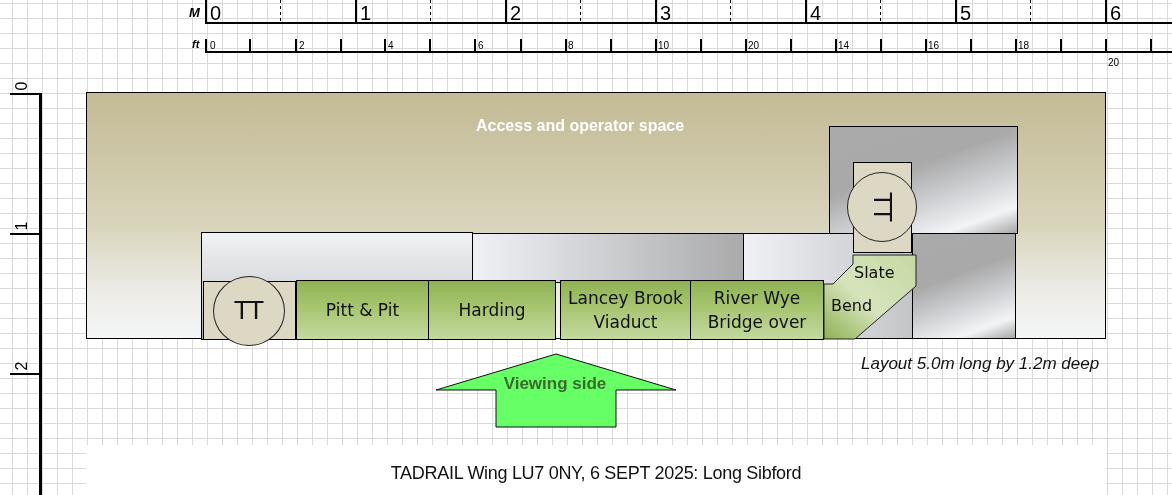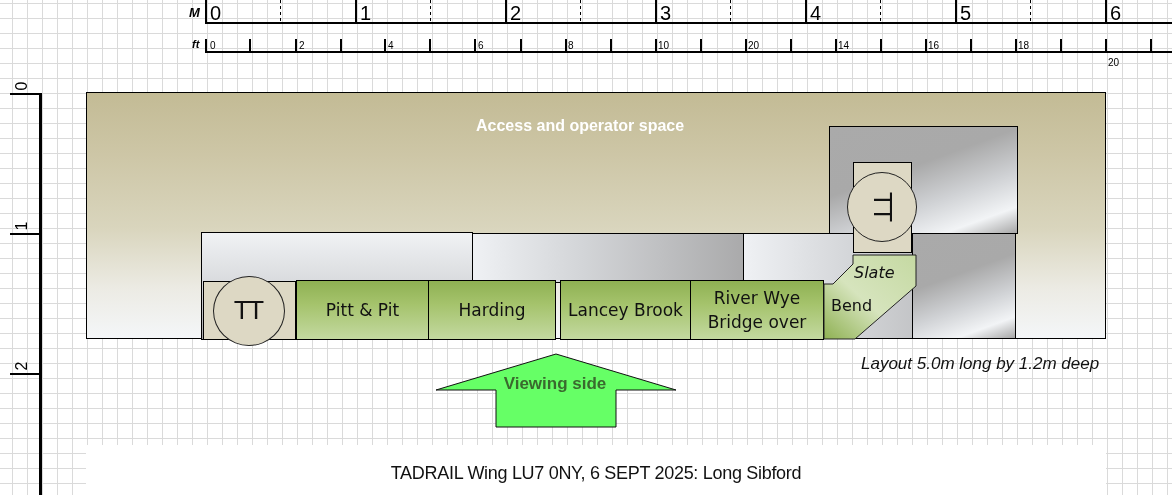--- a/index.html
+++ b/index.html
@@ -156,40 +156,41 @@
 <div class="grey-right" style="left:912px;top:233px;width:104px;height:106px;"></div>
 
 <div class="tt-box" style="left:203px;top:281px;width:93px;height:59px;"></div>
 <div class="tt-circle" style="left:213px;top:276px;width:72px;height:70px;">TT</div>
 
 <div class="board" style="left:296px;top:280px;width:133px;">Pitt &amp; Pit</div>
 <div class="board" style="left:428px;top:280px;width:128px;">Harding</div>
 <div class="board" style="left:560px;top:280px;width:131px;">
   <div>
     <div>Lancey Brook</div>
+    <div>Viaduct</div>
   </div>
 </div>
 <div class="board" style="left:690px;top:280px;width:134px;">
   <div>
     <div>River Wye</div>
     <div>Bridge over</div>
   </div>
 </div>
 
 <svg class="abs" style="left:820px;top:253px;" width="100" height="90">
   <defs>
     <linearGradient id="bendGrad" x1="0" y1="1" x2="1" y2="0">
       <stop offset="0%" stop-color="#8fb153"></stop>
       <stop offset="45%" stop-color="#d6e4bd"></stop>
       <stop offset="100%" stop-color="#c5d9a2"></stop>
     </linearGradient>
   </defs>
   <polygon points="33,2 96,2 96,33 35,86 4,86 4,31 13,31 33,11" fill="url(#bendGrad)" stroke="#222" stroke-width="1"></polygon>
 </svg>
-<span class="bend-label" style="left:854px;top:263px;font-style:italic;">Slate</span>
+<span class="bend-label" style="left:854px;top:263px;">Slate</span>
 <span class="bend-label" style="left:831px;top:296px;">Bend</span>
 
 <div class="tt-box" style="left:853px;top:162px;width:59px;height:91px;"></div>
 <div class="tt-circle" style="left:847px;top:172px;width:70px;height:70px;">
   <span style="display:inline-block;transform:rotate(90deg);">TT</span>
 
 </div>
 
 <div class="note" style="left:861px;top:354px;">Layout 5.0m long by 1.2m deep</div>
 

